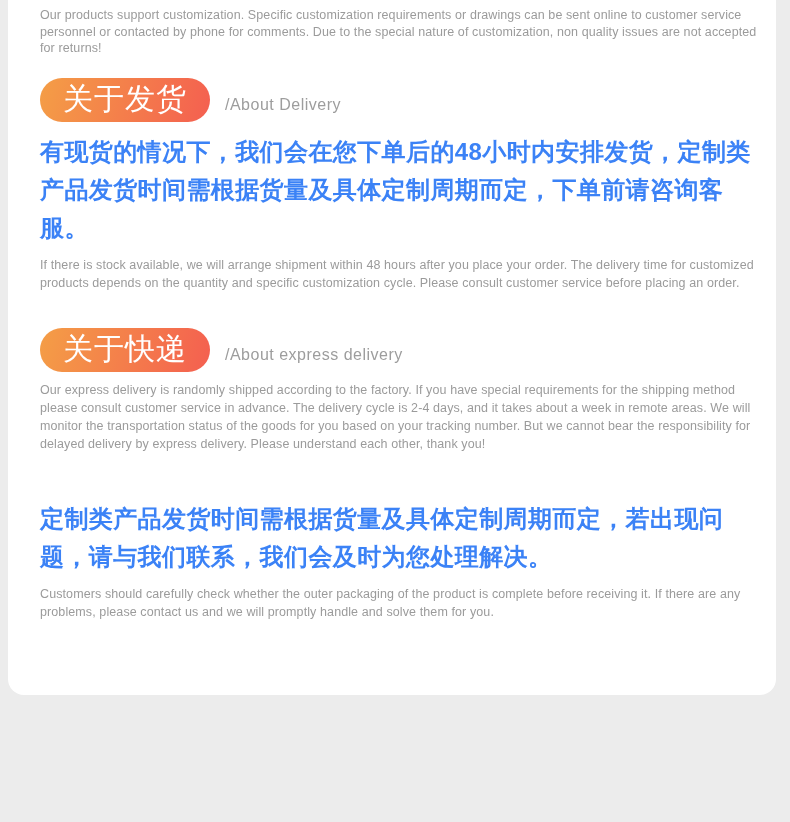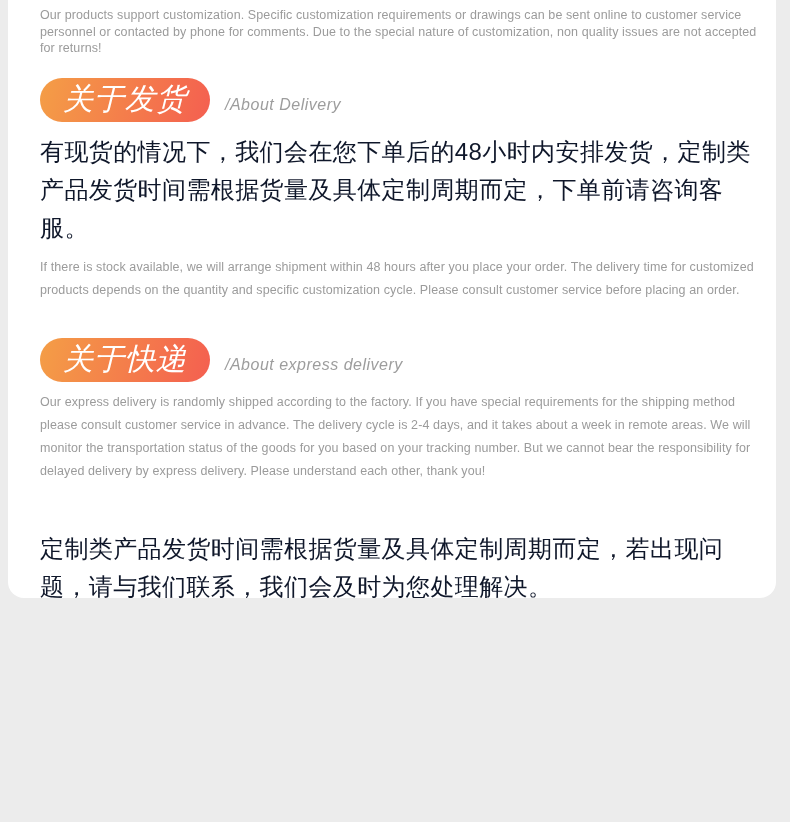--- a/index.html
+++ b/index.html
@@ -8,37 +8,36 @@
     font-family: "Liberation Sans", "DejaVu Sans", sans-serif;
   }
   body {
     background: #ececec;
     height: 822px;
     overflow: hidden;
   }
   .card {
     margin-left: 8px;
     width: 768px;
-    height: 598px;
+    height: 695px;
     background: #ffffff;
     border-radius: 0 0 16px 16px;
     padding: 7px 18px 0 32px;
     overflow: hidden;
   }
   .note {
     font-size: 12.5px;
     line-height: 16.5px;
     color: #9b9b9b;
     letter-spacing: 0.1px;
   }
   .section-header {
     display: flex;
     align-items: center;
     margin-top: 36px;
-    font-style: italic;
   }
   .section-header.first {
     margin-top: 21px;
   }
   .badge {
     width: 170px;
     height: 44px;
     flex: 0 0 170px;
     border-radius: 24px;
     display: flex;
@@ -53,28 +52,28 @@
     font-size: 16px;
     color: #9d9d9d;
     margin-left: 15px;
     transform: translateY(5px);
     letter-spacing: 0.5px;
   }
   .body-cn {
     margin-top: 11px;
     font-size: 24px;
     line-height: 38px;
-    color: #0f172a;
-    font-weight: 400;
+    color: #3b82f6;
+    font-weight: 700;
     letter-spacing: 0.4px;
   }
   .body-en {
     margin-top: 9px;
     font-size: 12.5px;
-    line-height: 23px;
+    line-height: 18px;
     color: #9b9b9b;
     letter-spacing: 0.1px;
   }
 </style>
 </head>
 <body style="background: rgb(236, 236, 236);">
 
 <div class="card" style="background: rgb(255, 255, 255);">
 
   <p class="note">Our products support customization. Specific customization requirements or drawings can be sent online to customer service personnel or contacted by phone for comments. Due to the special nature of customization, non quality issues are not accepted for returns!</p>

